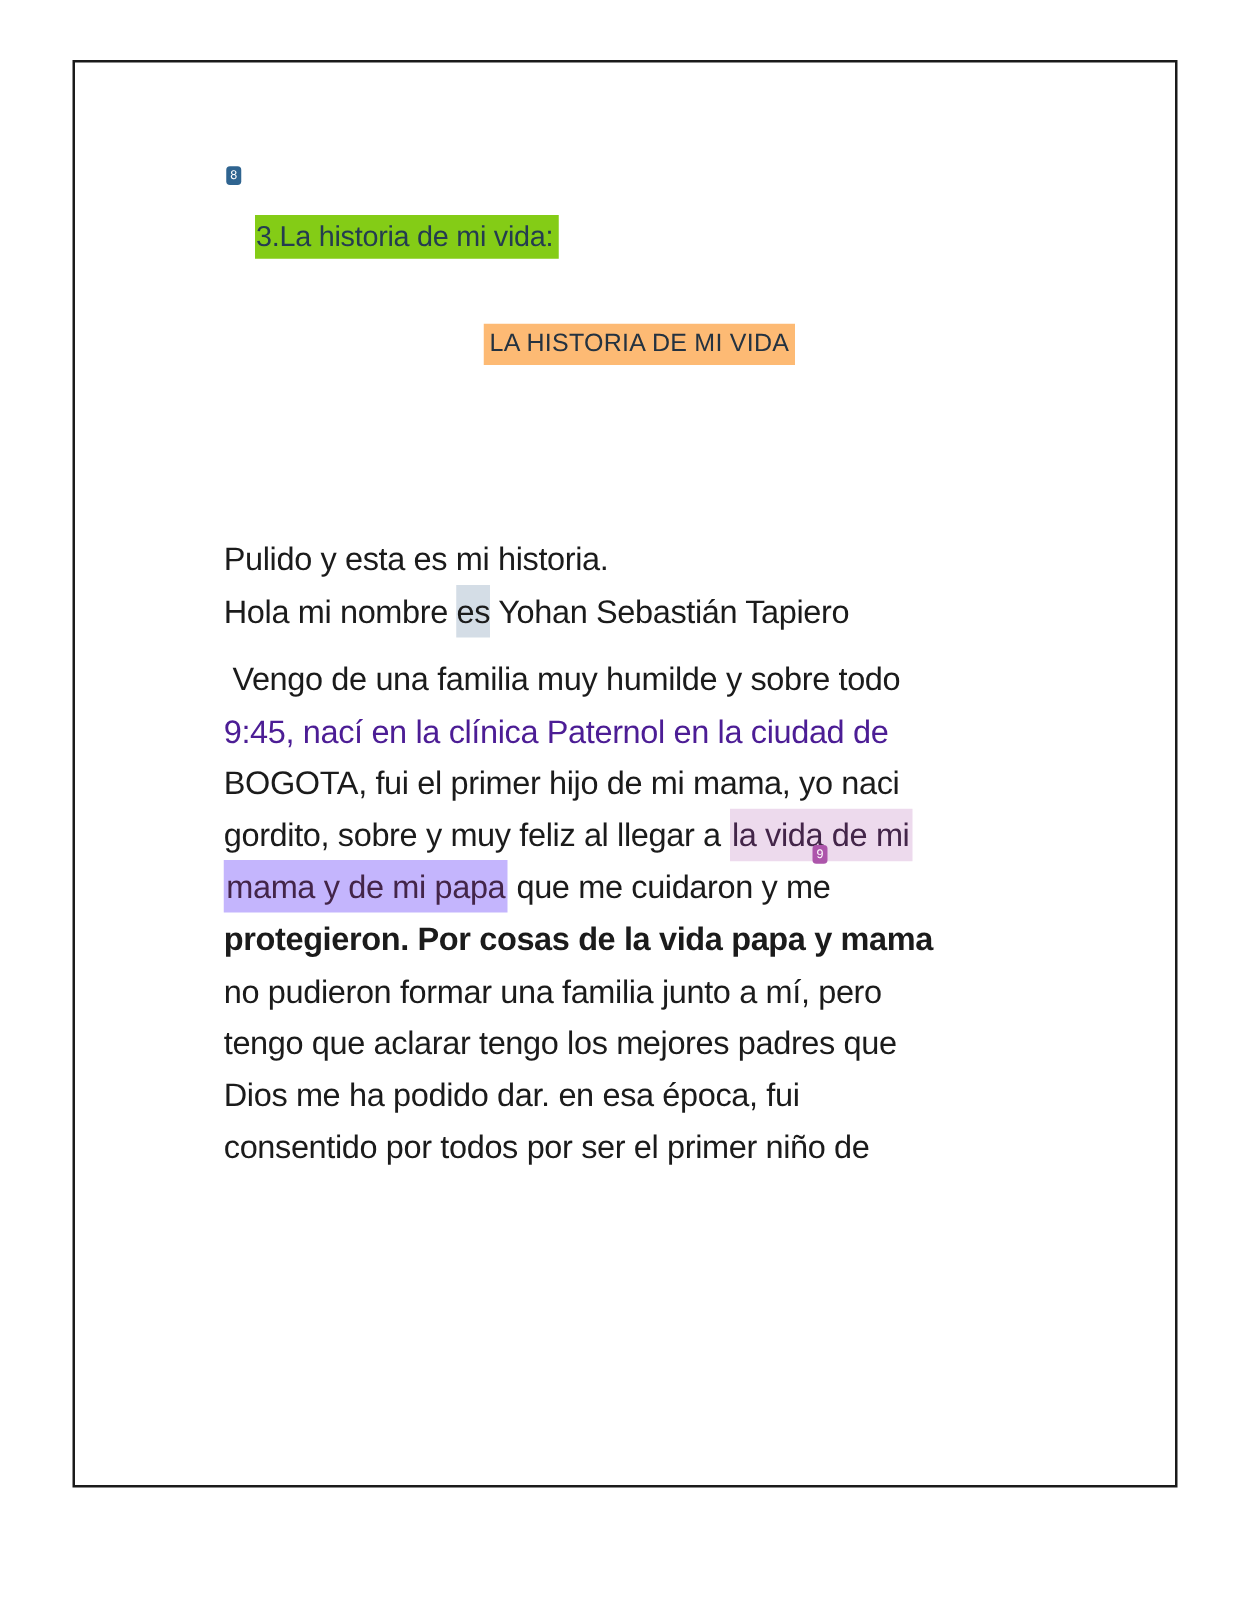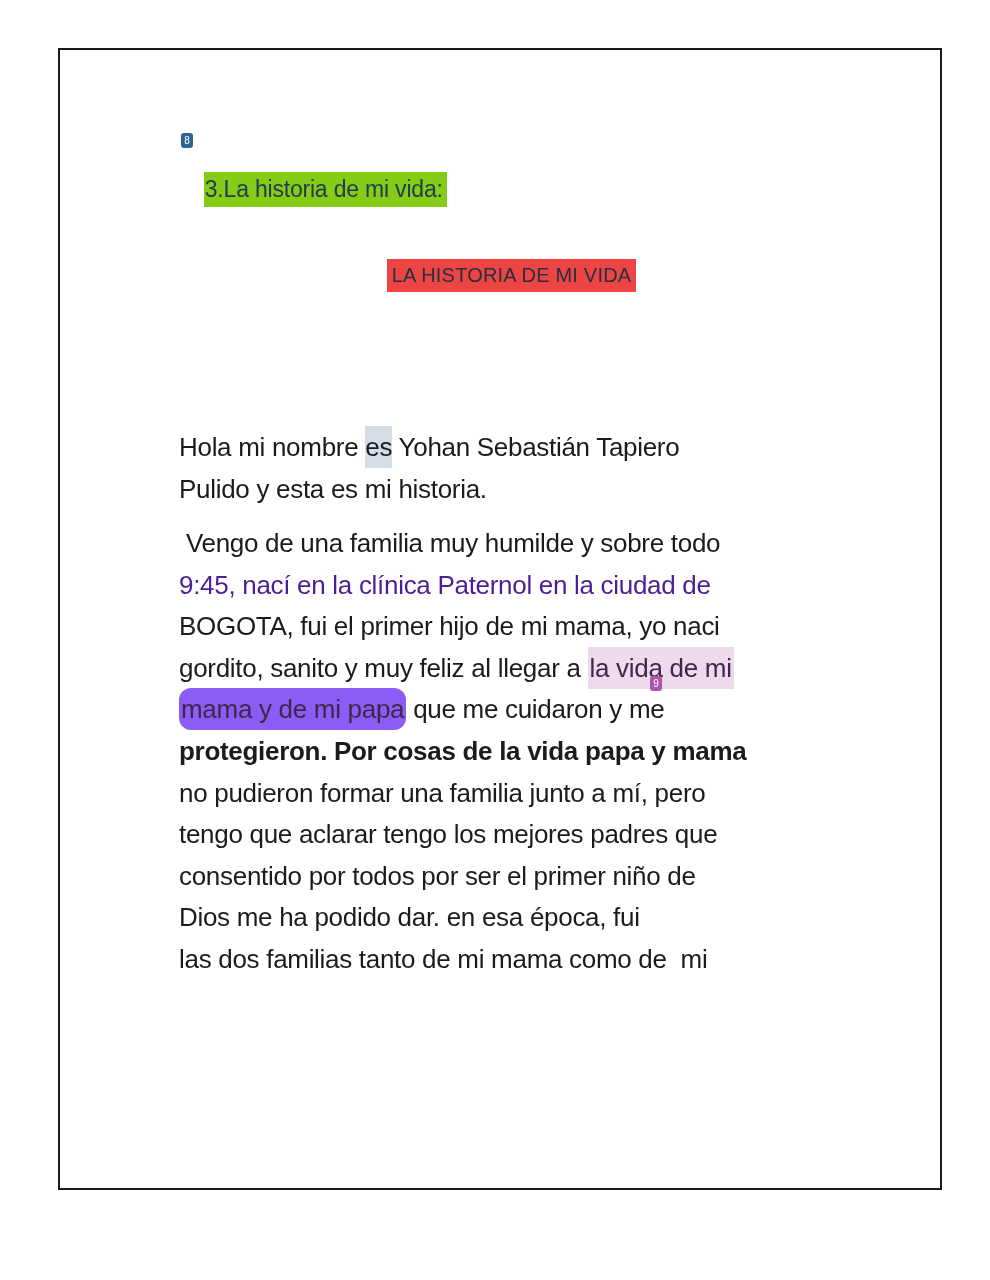--- a/index.html
+++ b/index.html
@@ -90,37 +90,36 @@
 
   <div class="page-border" style="border-color: rgb(26, 26, 26);"></div>
 
   <span class="comment-badge badge-8" style="background: rgb(47, 100, 144);">8</span>
 
   <div class="section-heading" style="color: rgb(36, 60, 80);">
     <span class="hl-head" style="background: #84cc16;">3.La historia de mi vida:</span>
   </div>
 
   <div class="doc-title" style="color: rgb(36, 50, 64);">
-    <span class="hl-head" style="background: #ef4444;">LA HISTORIA DE MI VIDA</span>
+    <span class="hl-head" style="background: #fdba74;">LA HISTORIA DE MI VIDA</span>
   </div>
 
   <span class="comment-badge badge-9" style="background: rgb(173, 86, 171);">9</span>
 
   <div class="para para-1" style="color: rgb(27, 27, 27);">
+      <div class="line" style="color: rgb(27, 27, 27);"><span>Pulido y esta es mi historia.</span></div>
       <div class="line" style="color: rgb(27, 27, 27);"><span>Hola mi nombre </span><span class="hl-blue" style="background: rgb(212, 221, 230);">es</span><span> Yohan Sebastián Tapiero</span></div>
-      <div class="line" style="color: rgb(27, 27, 27);"><span>Pulido y esta es mi historia.</span></div>
     </div>
 
   <div class="para para-2" style="color: rgb(27, 27, 27);">
       <div class="line" style="color: rgb(27, 27, 27);"><span> Vengo de una familia muy humilde y sobre todo</span></div>
       <div class="line" style="color: #4c1d95;"><span>9:45, nací en la clínica Paternol en la ciudad de</span></div>
       <div class="line" style="color: rgb(27, 27, 27);"><span>BOGOTA, fui el primer hijo de mi mama, yo naci</span></div>
-      <div class="line" style="color: rgb(27, 27, 27);"><span>gordito, sanito y muy feliz al llegar a </span><span class="hl-pink" style="background: rgb(237, 218, 237); color: rgb(67, 37, 73);">la vida de mi</span></div>
-      <div class="line" style="color: rgb(27, 27, 27);"><span class="hl-pink" style="background: #8b5cf6; color: rgb(67, 37, 73); border-radius: 12px;">mama y de mi papa</span><span> que me cuidaron y me</span></div>
+      <div class="line" style="color: rgb(27, 27, 27);"><span>gordito, sobre y muy feliz al llegar a </span><span class="hl-pink" style="background: rgb(237, 218, 237); color: rgb(67, 37, 73);">la vida de mi</span></div>
+      <div class="line" style="color: rgb(27, 27, 27);"><span class="hl-pink" style="background: #c4b5fd; color: rgb(67, 37, 73);">mama y de mi papa</span><span> que me cuidaron y me</span></div>
       <div class="line" style="color: rgb(27, 27, 27); font-weight: bold;"><span>protegieron. Por cosas de la vida papa y mama</span></div>
       <div class="line" style="color: rgb(27, 27, 27);"><span>no pudieron formar una familia junto a mí, pero</span></div>
       <div class="line" style="color: rgb(27, 27, 27);"><span>tengo que aclarar tengo los mejores padres que</span></div>
+      <div class="line" style="color: rgb(27, 27, 27);"><span>Dios me ha podido dar. en esa época, fui</span></div>
       <div class="line" style="color: rgb(27, 27, 27);"><span>consentido por todos por ser el primer niño de</span></div>
-      <div class="line" style="color: rgb(27, 27, 27);"><span>Dios me ha podido dar. en esa época, fui</span></div>
-      <div class="line" style="color: rgb(27, 27, 27);"><span>las dos familias tanto de mi mama como de  mi</span></div>
     </div>
 
 </div>
 
 </body></html>

